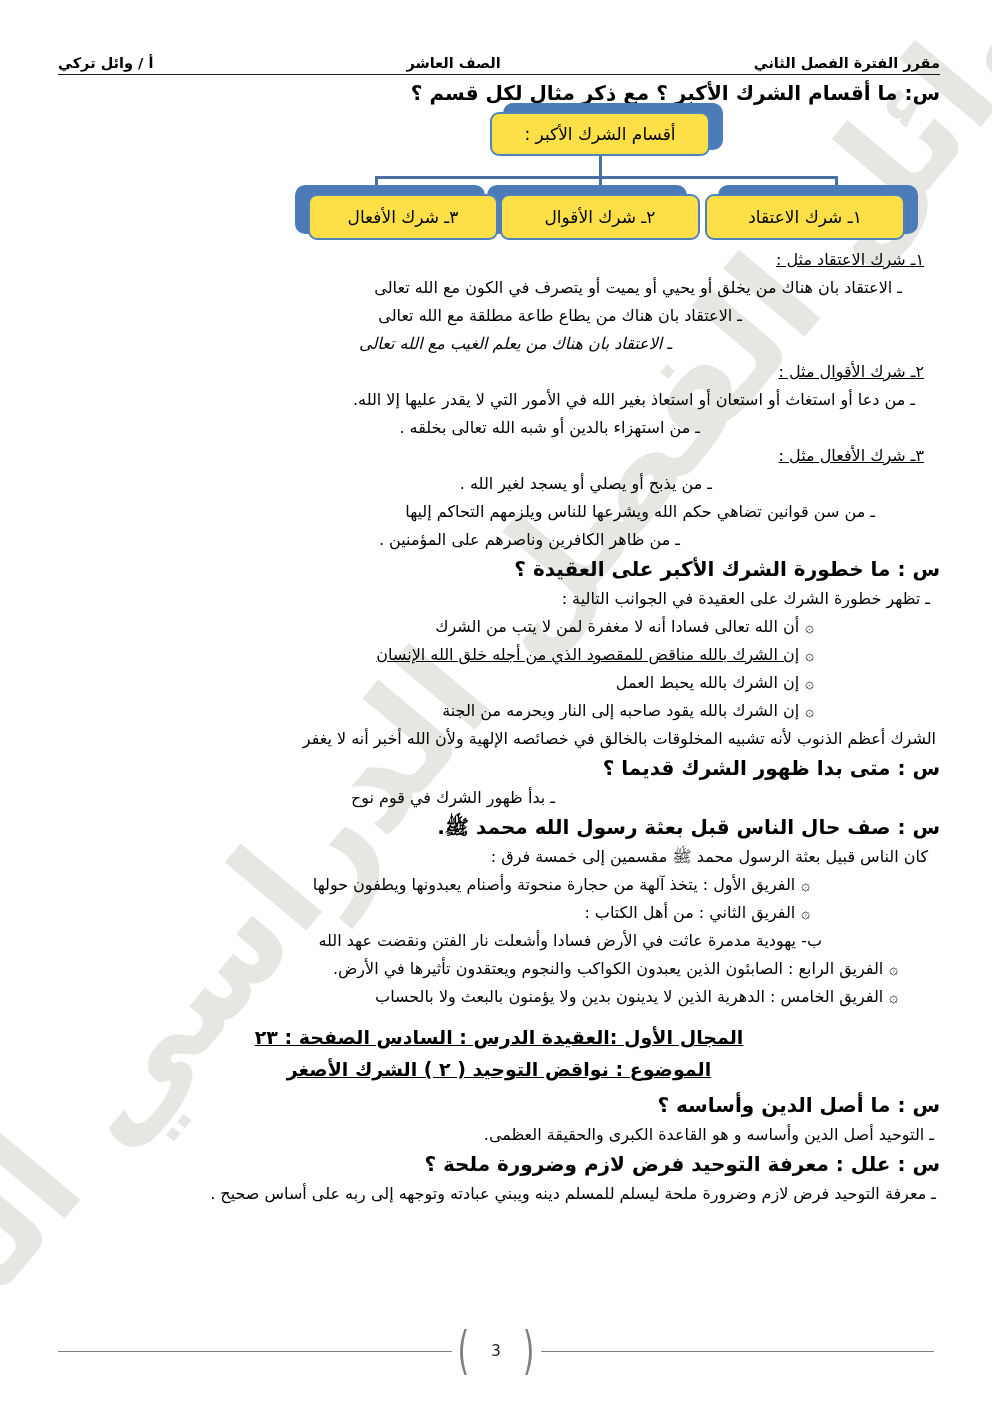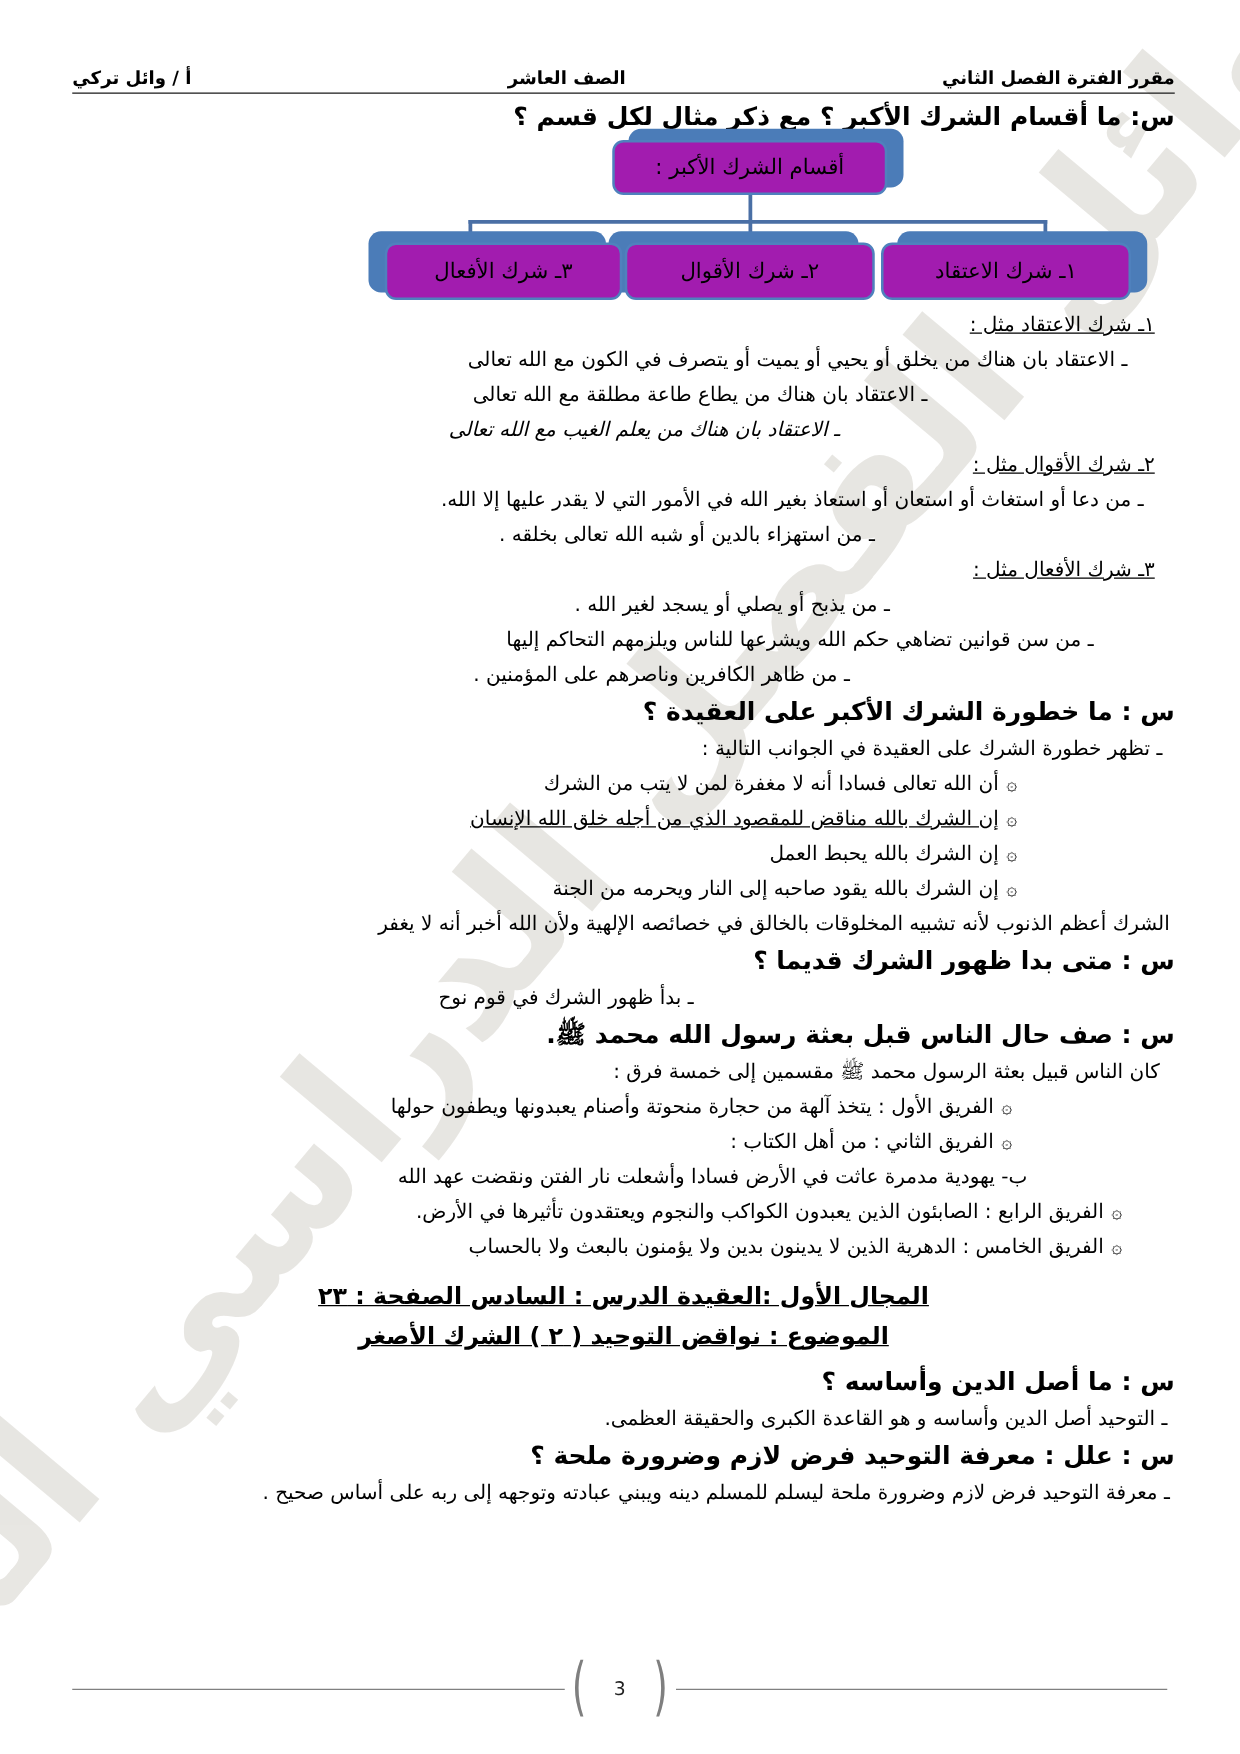--- a/index.html
+++ b/index.html
@@ -40,21 +40,21 @@
   .q-big{font-size:20px;font-weight:bold;line-height:1.5;margin-top:3px;}
   .q-bold{font-size:20px;font-weight:bold;line-height:1.55;}
   .body-line{font-size:16px;line-height:28px;}
   .sec-title{font-size:16px;line-height:28px;text-decoration:underline;padding-right:16px;}
   
   .chart{position:relative;height:132px;margin:4px 0 2px 0;}
   .cwrap{position:absolute;}
   .cback{position:absolute;top:-9px;bottom:6px;background:#4b7cb8;border-radius:10px;}
   .back-right{left:-13px;right:13px;}
   .back-left{left:13px;right:-13px;}
-  .cfront{position:absolute;inset:0;background:#a21caf;border:2px solid #4f81bd;border-radius:9px;
+  .cfront{position:absolute;inset:0;background:#fde047;border:2px solid #4f81bd;border-radius:9px;
     display:flex;align-items:center;justify-content:center;font-size:17px;}
   .vline{position:absolute;width:3px;background:#4a6fa5;}
   .hline{position:absolute;height:3px;background:#4a6fa5;}
   .orn{display:inline-block;margin-left:6px;font-size:15px;}
   .center-underline{text-align:center;font-size:19px;font-weight:bold;line-height:1.7;}
   .center-underline span{text-decoration:underline;margin-top:36px;}
   
   .footer{
     position:absolute;top:1336px;left:58px;right:58px;
     display:flex;align-items:center;z-index:1;

